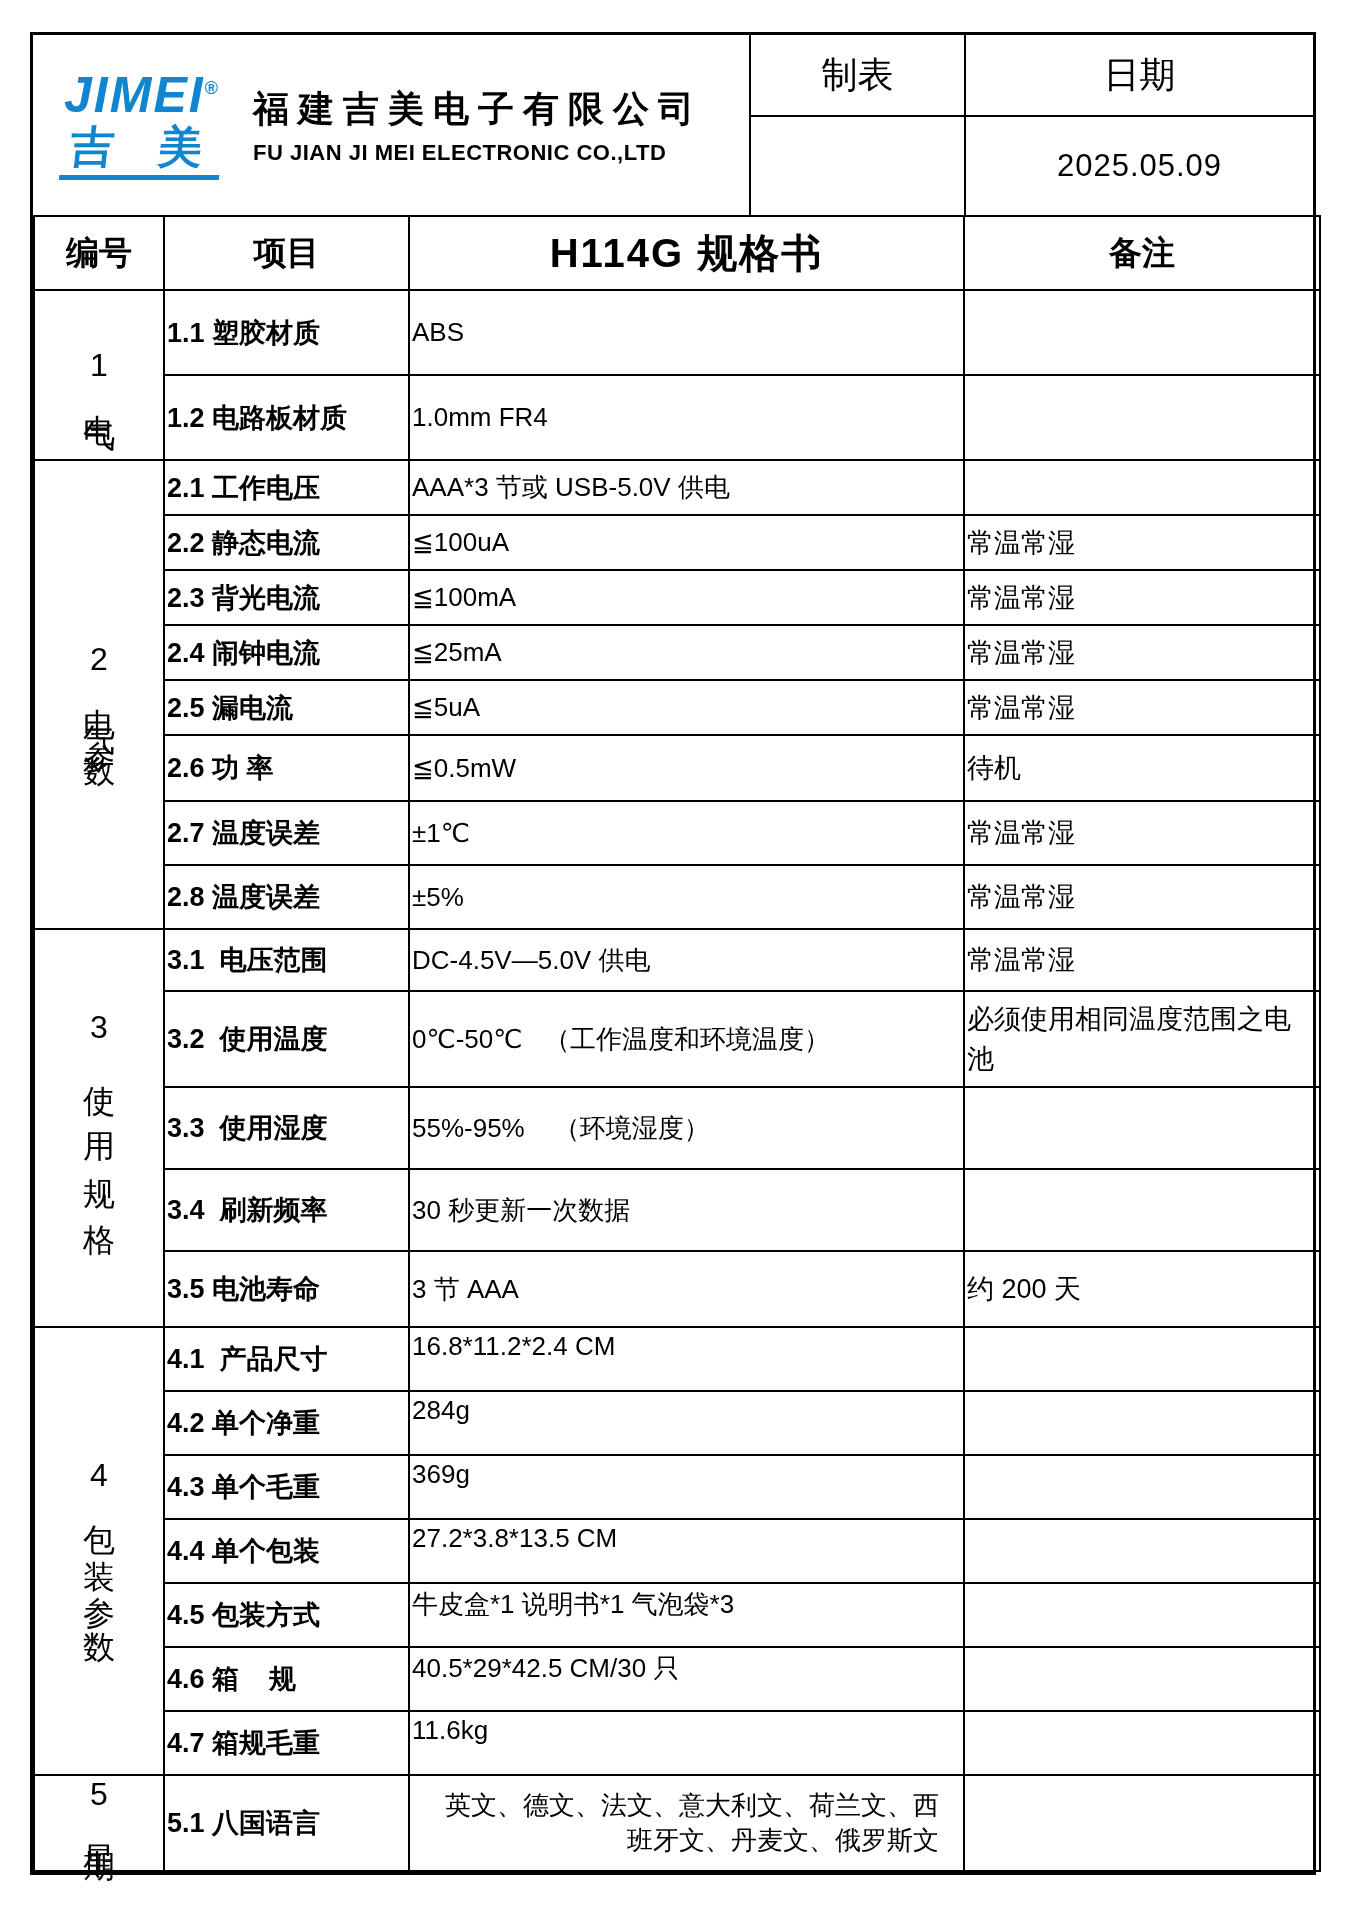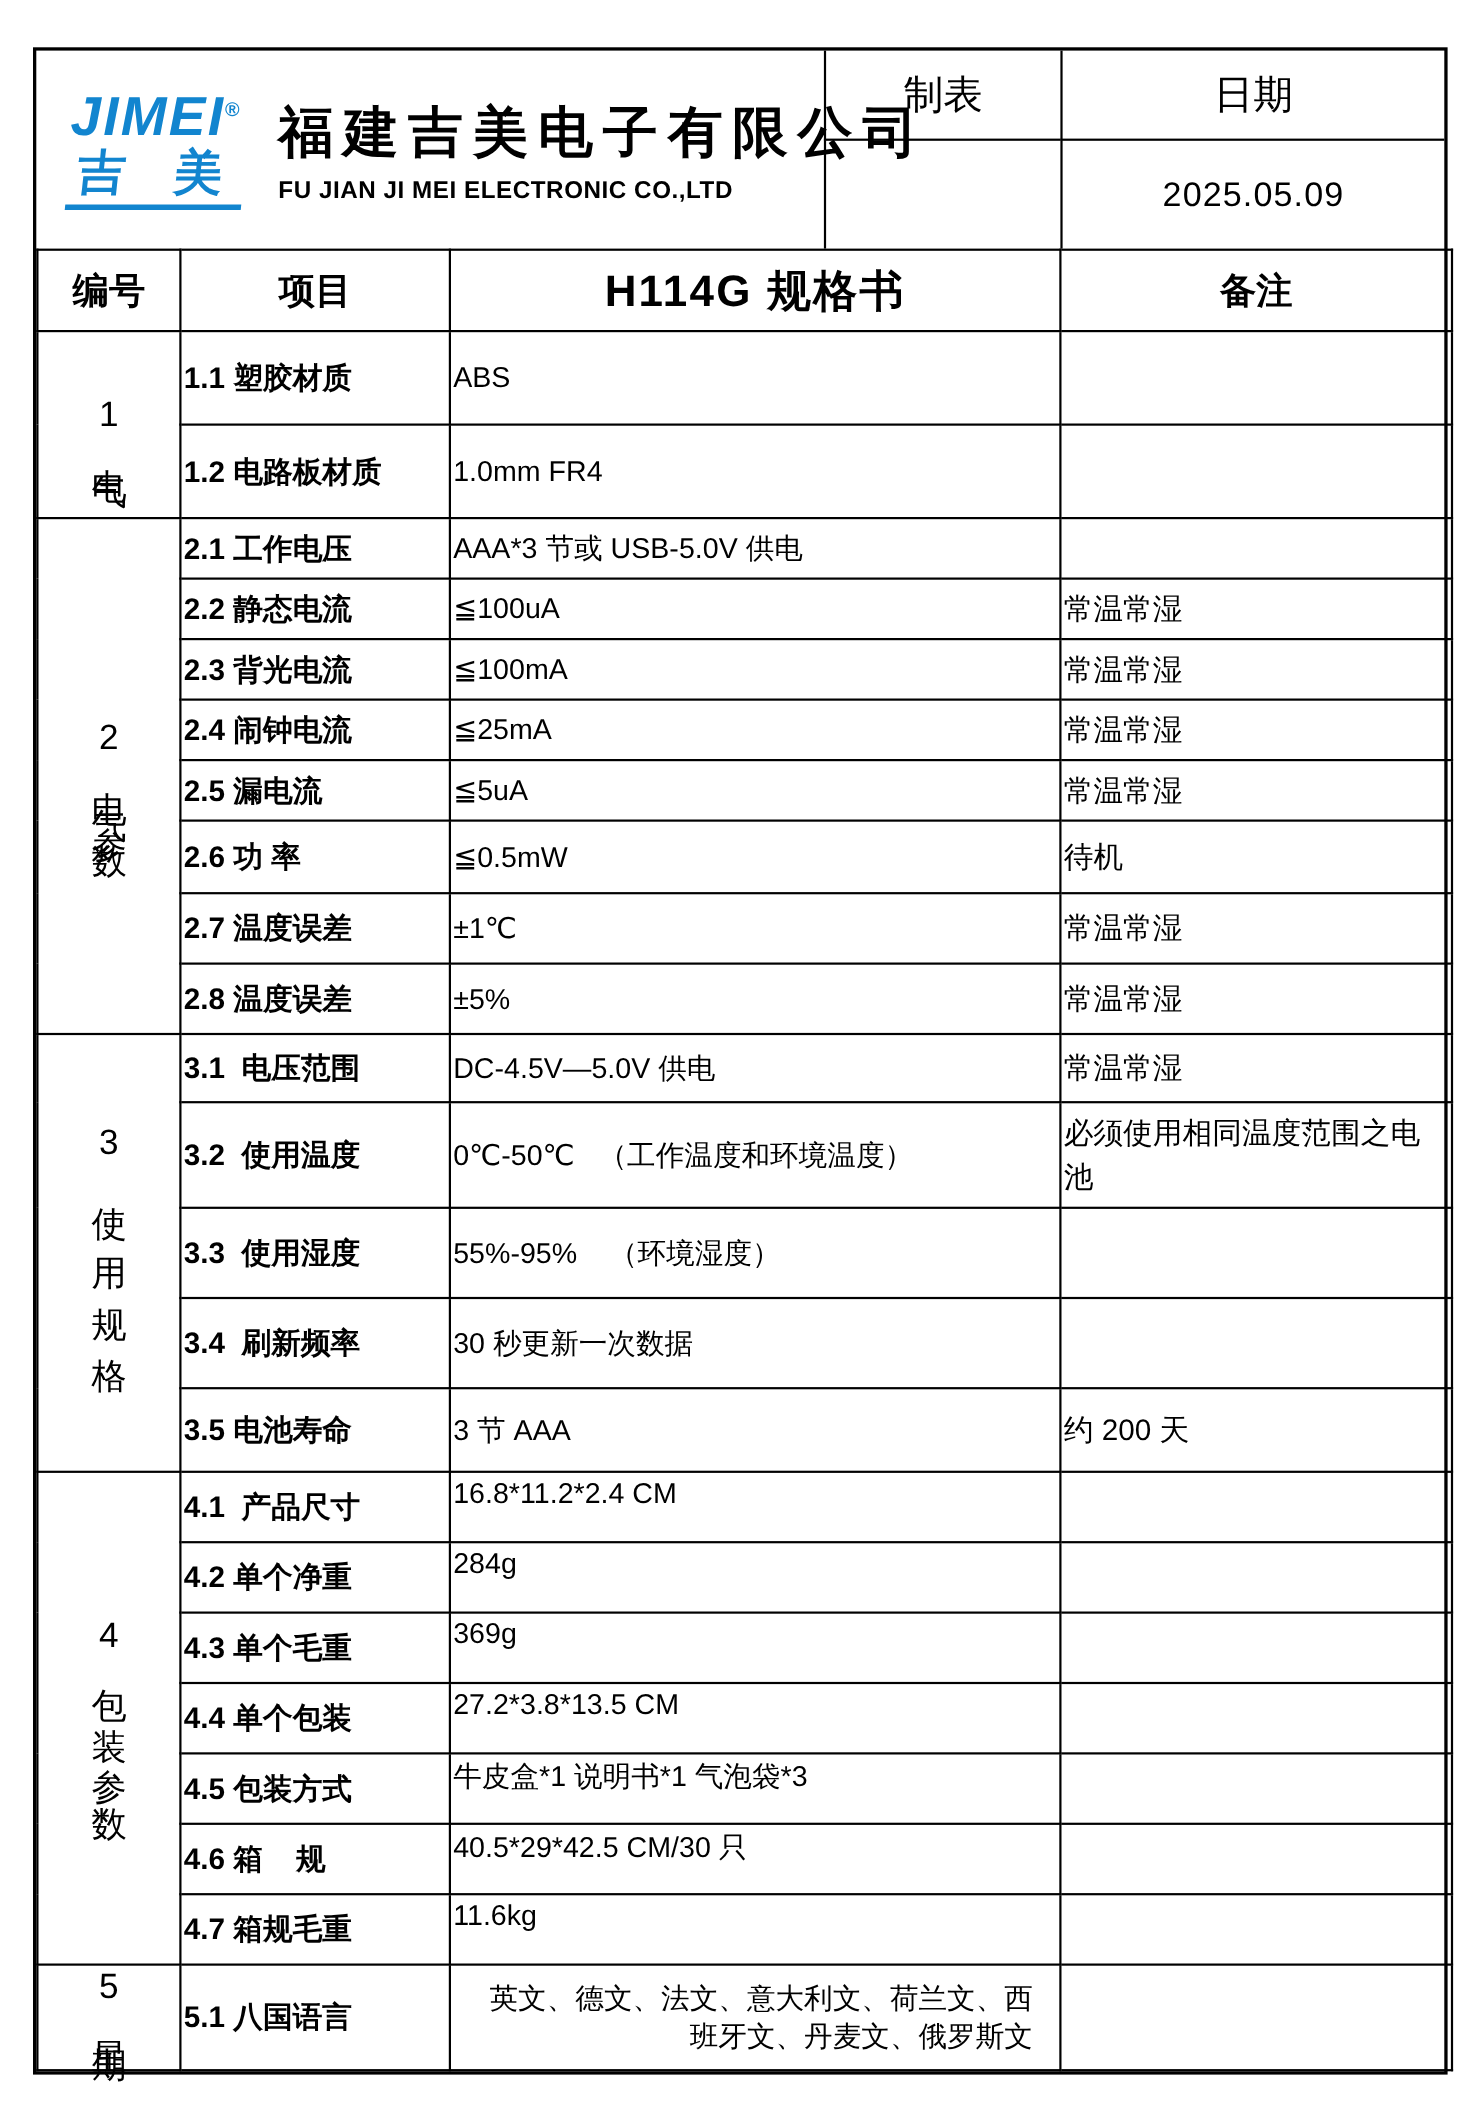--- a/index.html
+++ b/index.html
@@ -3,21 +3,21 @@
 <meta charset="utf-8">
 <style>
   * { box-sizing: border-box; }
   html, body { margin: 0; padding: 0; }
   body {
     width: 1346px; height: 1920px;
     background: #ffffff;
     color: #000;
     font-family: "Liberation Sans", "DejaVu Sans", sans-serif;
   }
-  .sheet { position: absolute; left: 30px; top: 43px; width: 1286px; }
+  .sheet { position: absolute; left: 30px; top: 32px; width: 1286px; }
   .doc { border: 3px solid #000; background: #fff; }
 
   
   .hdr {
     display: grid;
     grid-template-columns: 716px 215px 1fr;
     grid-template-rows: 82px 98px;
   }
   .hdr-left {
     grid-row: 1 / span 2;
@@ -29,21 +29,21 @@
     font-size: 50px; font-weight: 800; font-style: italic;
     color: #1285cf; letter-spacing: 2px; line-height: 1.0;
   }
   .logo-en sup { font-size: 18px; font-style: normal; vertical-align: super; }
   .logo-cn {
     font-size: 44px; font-weight: 700; color: #1285cf;
     letter-spacing: 16px; transform: skewX(-6deg);
     border-bottom: 5px solid #1285cf; padding: 2px 4px 2px 8px; line-height: 1.15;
   }
   .company { display: flex; flex-direction: column; gap: 6px; }
-  .company-cn { font-size: 50px; font-weight: 700; letter-spacing: 9px; white-space: nowrap; }
+  .company-cn { font-size: 36px; font-weight: 700; letter-spacing: 9px; white-space: nowrap; }
   .company-en { font-size: 22px; font-weight: 700; letter-spacing: 0.5px; white-space: nowrap; }
 
   .hdr-cell {
     display: flex; align-items: center; justify-content: center;
     border-left: 2px solid #000;
   }
   .hdr-top { border-bottom: 2px solid #000; }
   .hdr-label { font-size: 36px; }
   .hdr-date-value { font-size: 31px; letter-spacing: 1px; }
 

